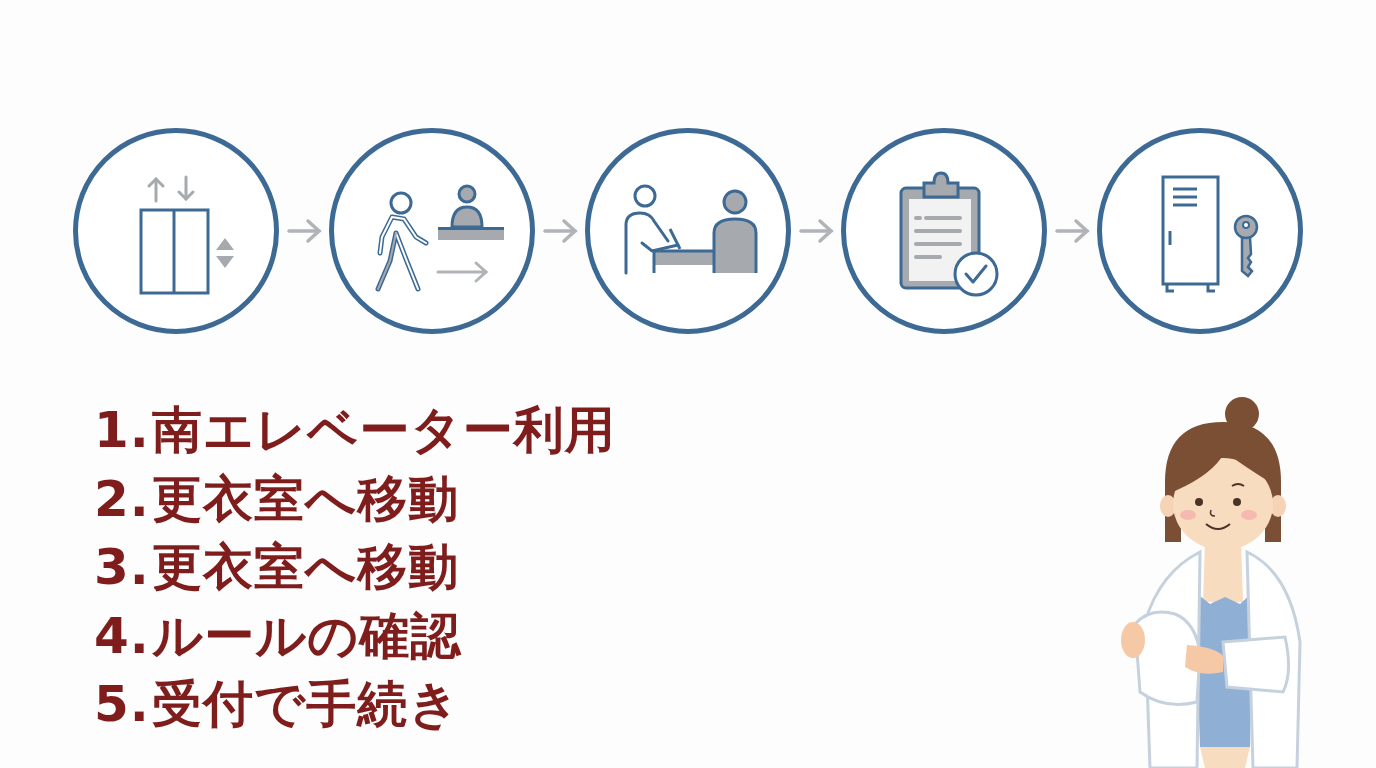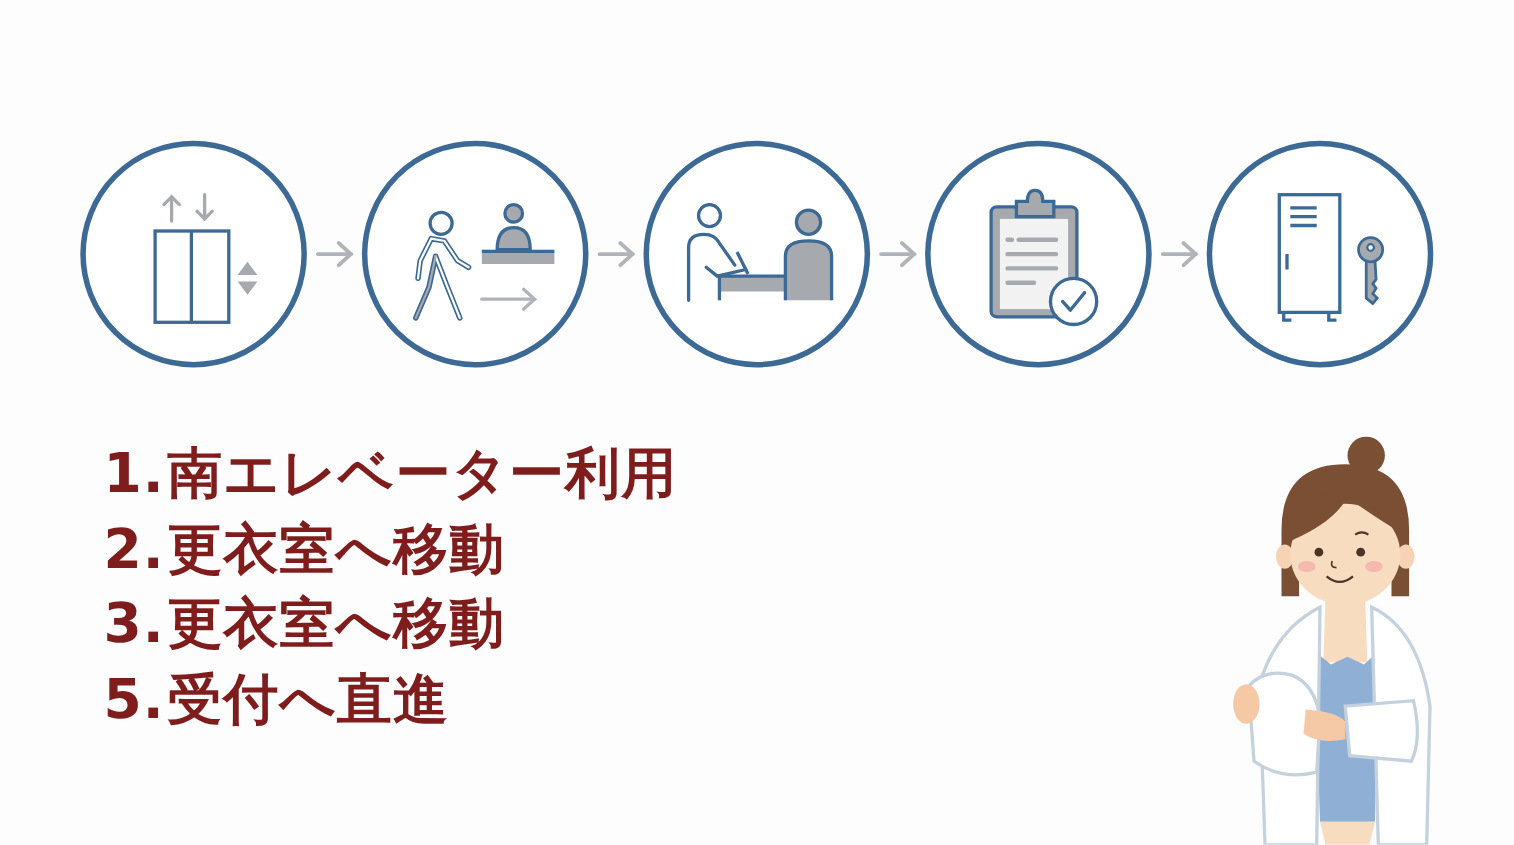--- a/index.html
+++ b/index.html
@@ -120,21 +120,22 @@
       <circle cx="144" cy="94" r="11" fill="#a6a9ae" stroke="#3d6a94" stroke-width="2.5"></circle>
       <circle cx="144" cy="92" r="3" fill="#fff" stroke="#3d6a94" stroke-width="2"></circle>
     </svg>
   </div>
 </div>
 
 <ol class="steps">
   <li><span class="num">1.</span><span>南エレベーター利用</span></li>
   <li><span class="num">2.</span><span>更衣室へ移動</span></li>
   <li><span class="num">3.</span><span>更衣室へ移動</span></li>
-  <li><span class="num">5.</span><span>受付へ直進</span></li>
+  <li><span class="num">4.</span><span>ルールの確認</span></li>
+  <li><span class="num">5.</span><span>受付で手続き</span></li>
 </ol>
 
 <svg class="person" viewBox="0 0 220 376">
 
   <circle cx="137" cy="22" r="17" fill="#7a4f34"></circle>
   <path d="M60,90 Q60,30 118,30 Q176,30 176,90 L176,150 L160,150 L160,95 L76,95 L76,150 L60,150 Z" fill="#7a4f34"></path>
 
   <ellipse cx="63" cy="114" rx="8" ry="11" fill="#f6d3b5"></ellipse>
   <ellipse cx="173" cy="114" rx="8" ry="11" fill="#f6d3b5"></ellipse>
 

